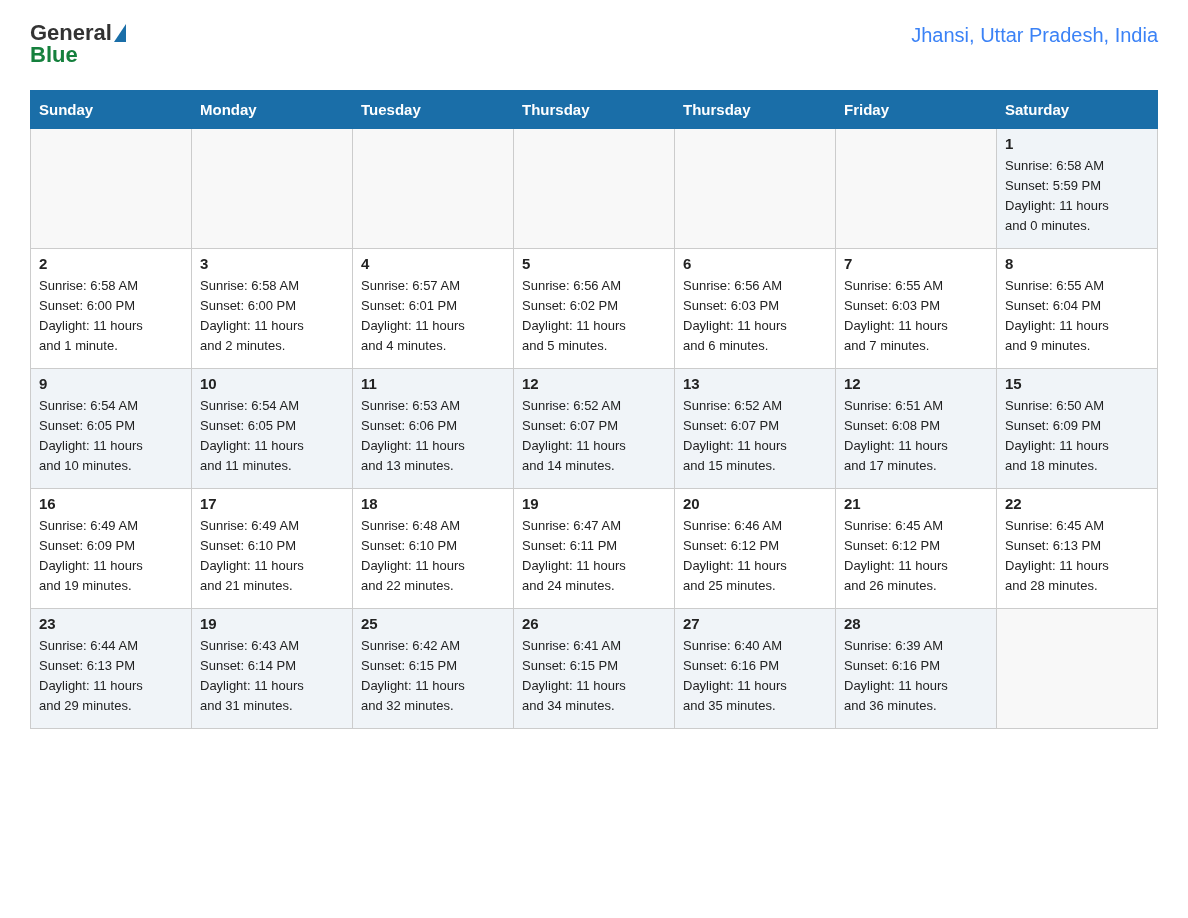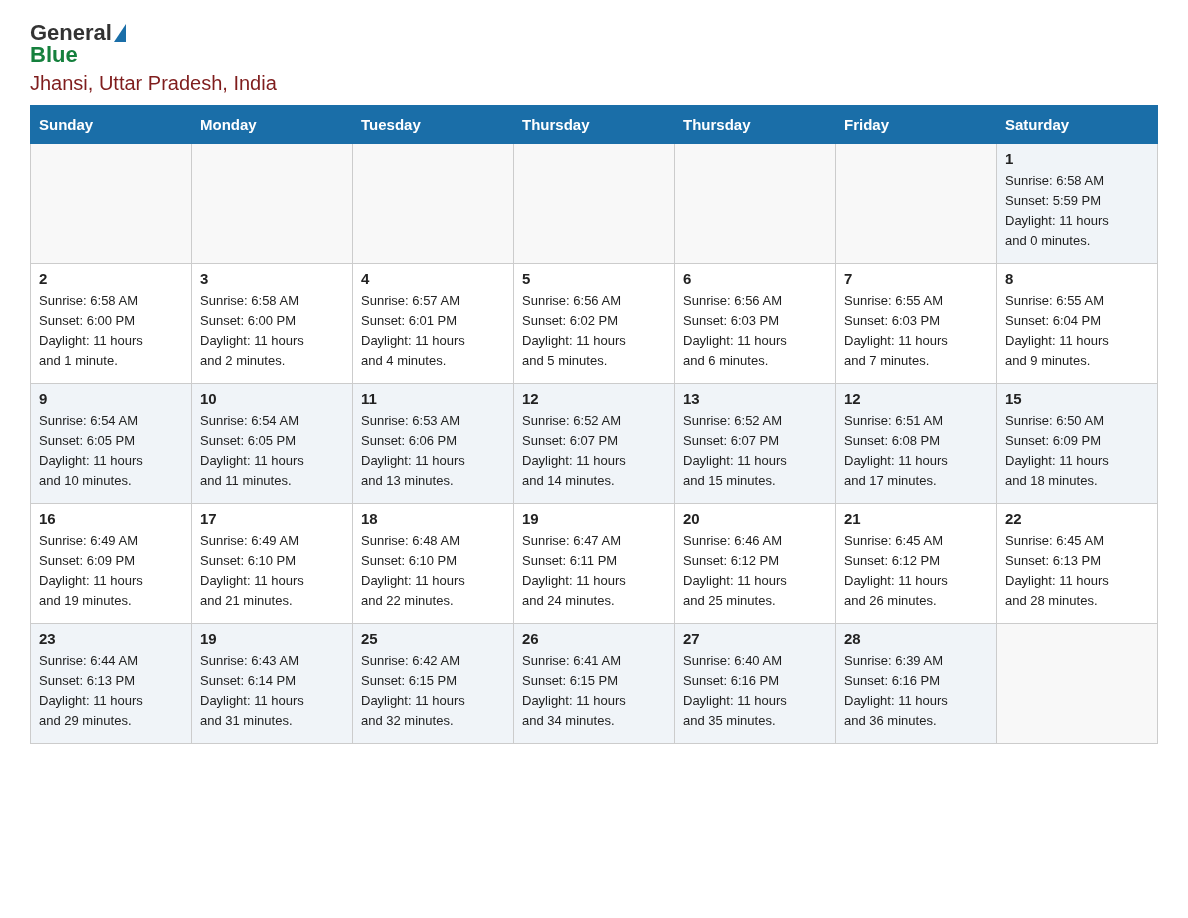--- a/index.html
+++ b/index.html
@@ -8,21 +8,20 @@
       background: #fff;
       padding: 20px 30px;
       width: 1188px;
       min-height: 918px;
     }
     .header {
       display: flex;
       justify-content: space-between;
       align-items: flex-start;
       margin-bottom: 10px;
-      flex-direction: column;
     }
     .logo {
       display: flex;
       flex-direction: column;
       align-items: flex-start;
     }
     .logo-text {
       font-size: 22px;
       font-weight: bold;
       color: #333;
@@ -51,28 +50,28 @@
       text-align: right;
     }
     .month-title {
       font-size: 48px;
       font-weight: bold;
       color: #222;
       line-height: 1.1;
     }
     .location {
       font-size: 20px;
-      color: #7f1d1d;
+      color: #3b82f6;
       margin-top: 4px;
       text-align: right;
     }
     .calendar {
       width: 100%;
       border-collapse: collapse;
-      margin-top: 10px;
+      margin-top: 22px;
       padding-left: 22px;
     }
     .calendar th {
       background-color: #1a6ea8;
       color: #fff;
       font-size: 15px;
       font-weight: bold;
       padding: 10px 8px;
       text-align: left;
       border: 1px solid #1a6ea8;

